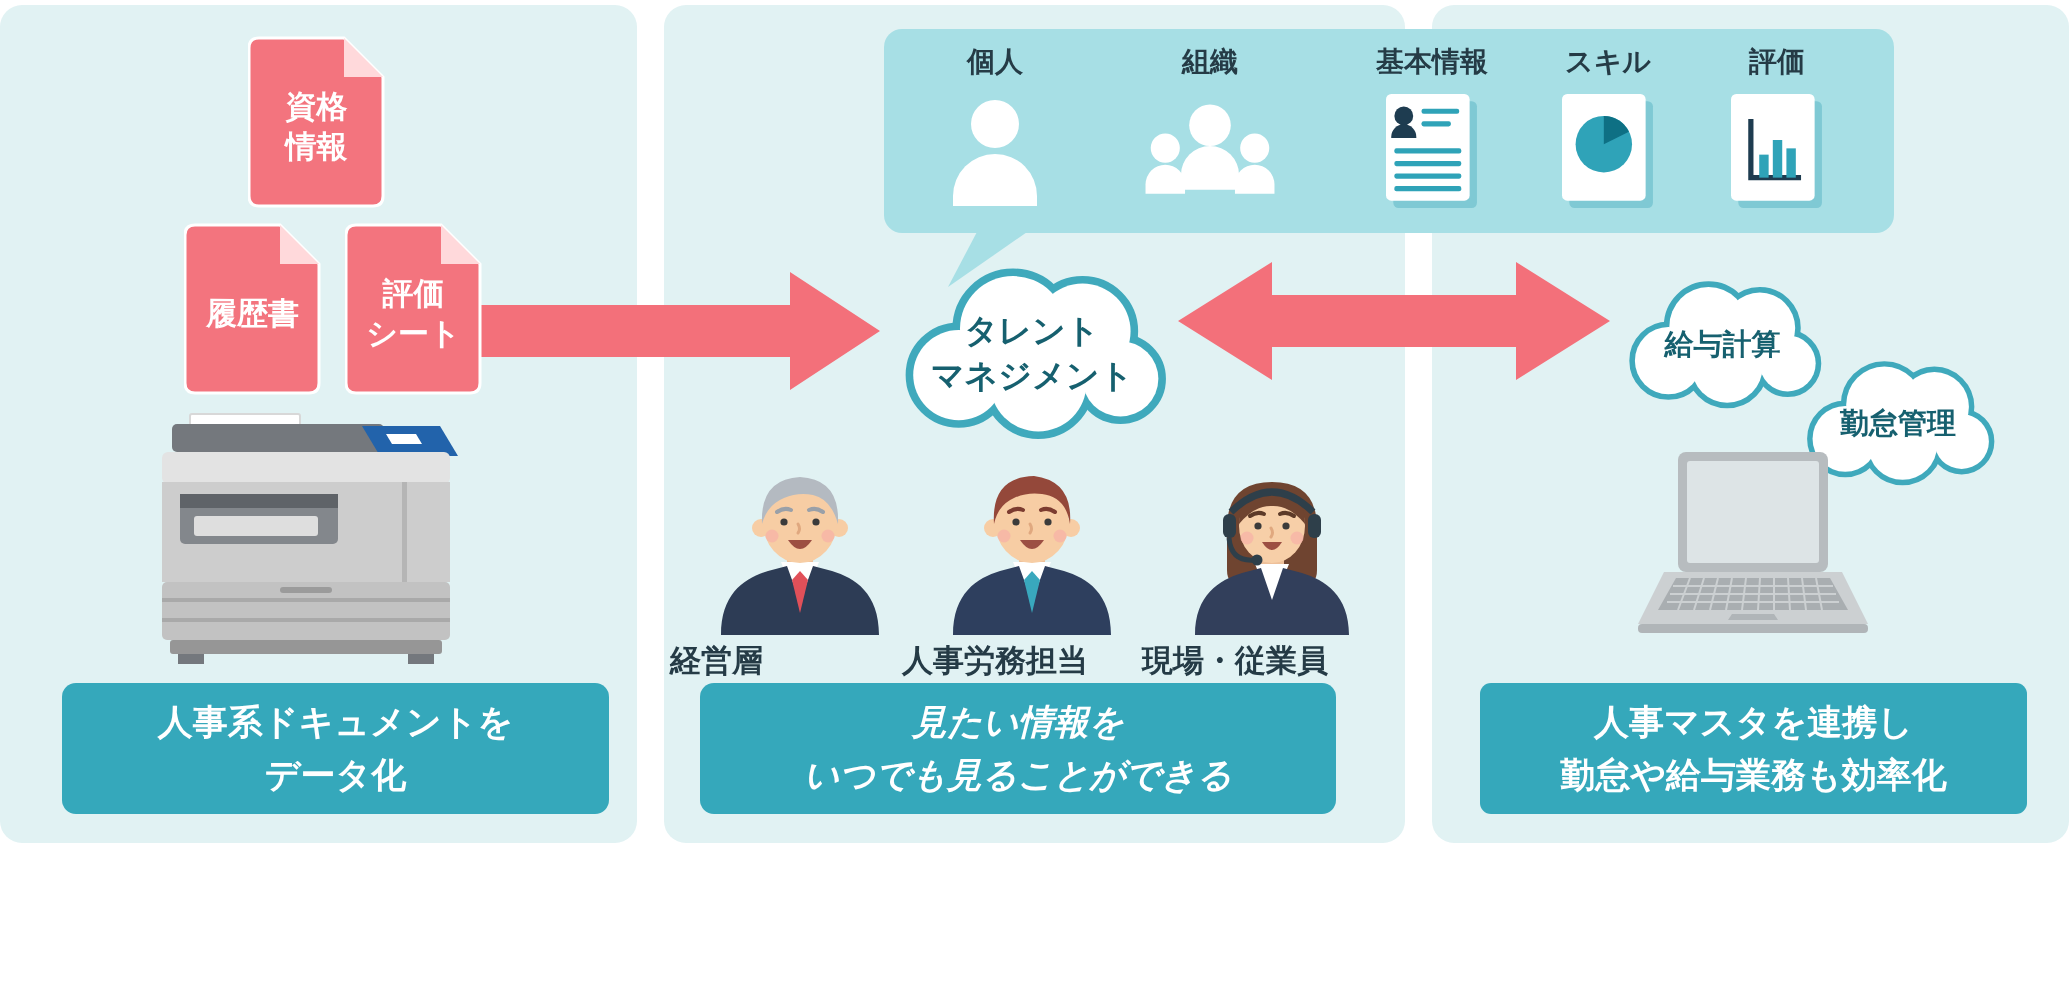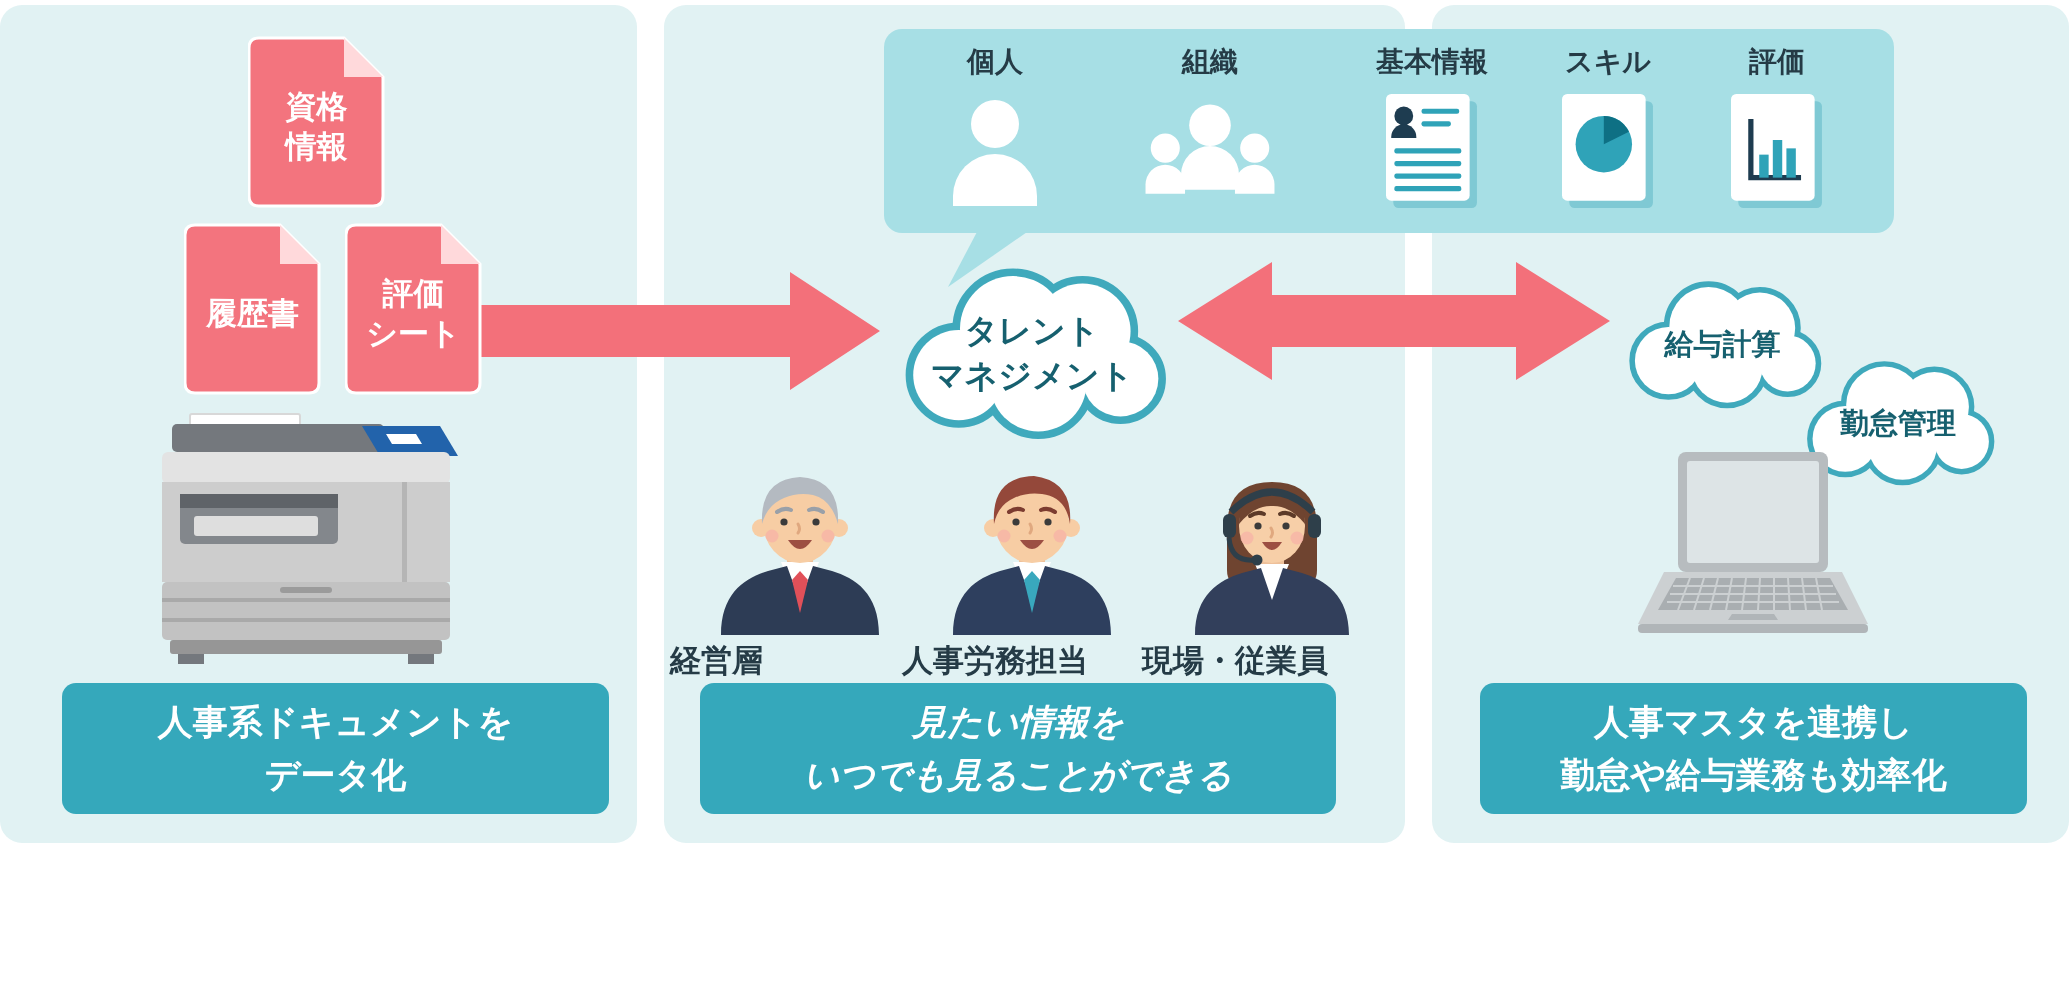--- a/index.html
+++ b/index.html
@@ -20,21 +20,21 @@
   .doc-eval{left:345px;top:223px;}
 
   .copier{position:absolute;left:150px;top:412px;width:312px;height:255px;}
   .laptop{position:absolute;left:1628px;top:452px;width:250px;height:212px;}
 
   .caption{position:absolute;top:683px;height:131px;background:#35a8bb;border-radius:14px;
     color:#fff;font-weight:700;font-size:35px;line-height:1.5;display:flex;align-items:center;
     justify-content:center;text-align:center;white-space:pre-line;}
   .caption-left{left:35px;width:547px;margin-left:27px;}
   .caption-mid{left:700px;width:636px;font-style:italic;}
-  .caption-right{left:1480px;width:547px;}
+  .caption-right{left:1480px;width:547px;border-radius:11px;}
 
   .bubble{position:absolute;left:884px;top:29px;width:1010px;height:204px;background:#a7dfe5;border-radius:18px;}
   .tail{position:absolute;left:948px;top:230px;width:82px;height:57px;}
   .b-item{position:absolute;top:14px;display:flex;flex-direction:column;align-items:center;transform:translateX(-50%);justify-content:flex-end;}
   .b-label{font-size:28px;font-weight:700;color:#253b46;white-space:nowrap;}
   .b-icon{margin-top:13px;}
   .bi-1{left:111px}.bi-2{left:326px}.bi-3{left:548px}.bi-4{left:724px}.bi-5{left:893px}
 
   .arrow{position:absolute;}
   .arrow-1{left:472px;top:272px;}

